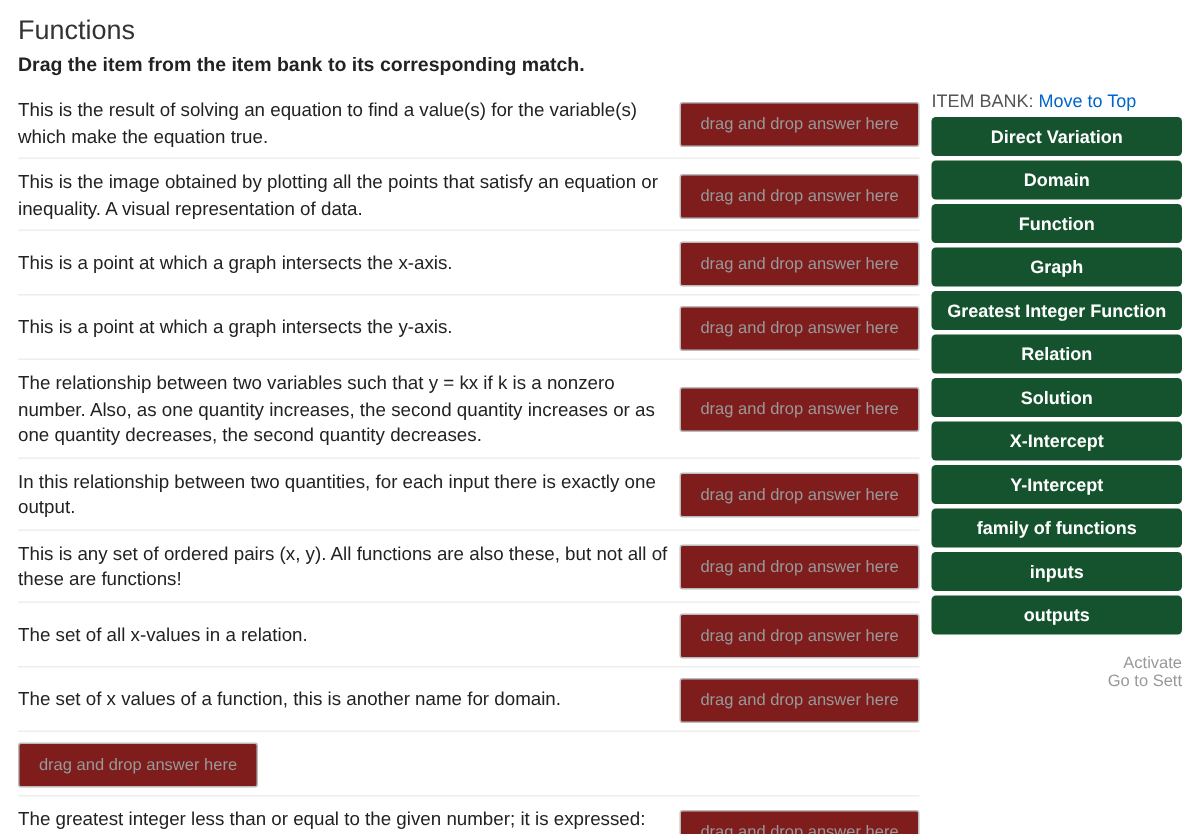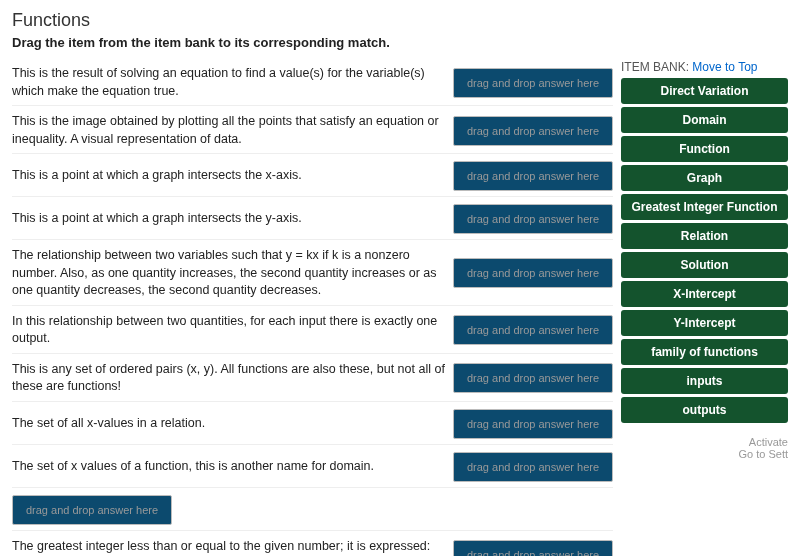--- a/index.html
+++ b/index.html
@@ -52,21 +52,21 @@
       flex: 1;
       font-size: 12.5px;
       line-height: 1.4;
       color: #222;
     }
     .drop-zone {
       min-width: 160px;
       width: 160px;
       height: 30px;
       border: 1px solid #bbb;
-      background: #0c4a6e;
+      background: #7f1d1d;
       display: flex;
       align-items: center;
       justify-content: center;
       font-size: 11px;
       color: #999;
       border-radius: 2px;
       cursor: pointer;
     }
     .right-panel {
       width: 167px;

